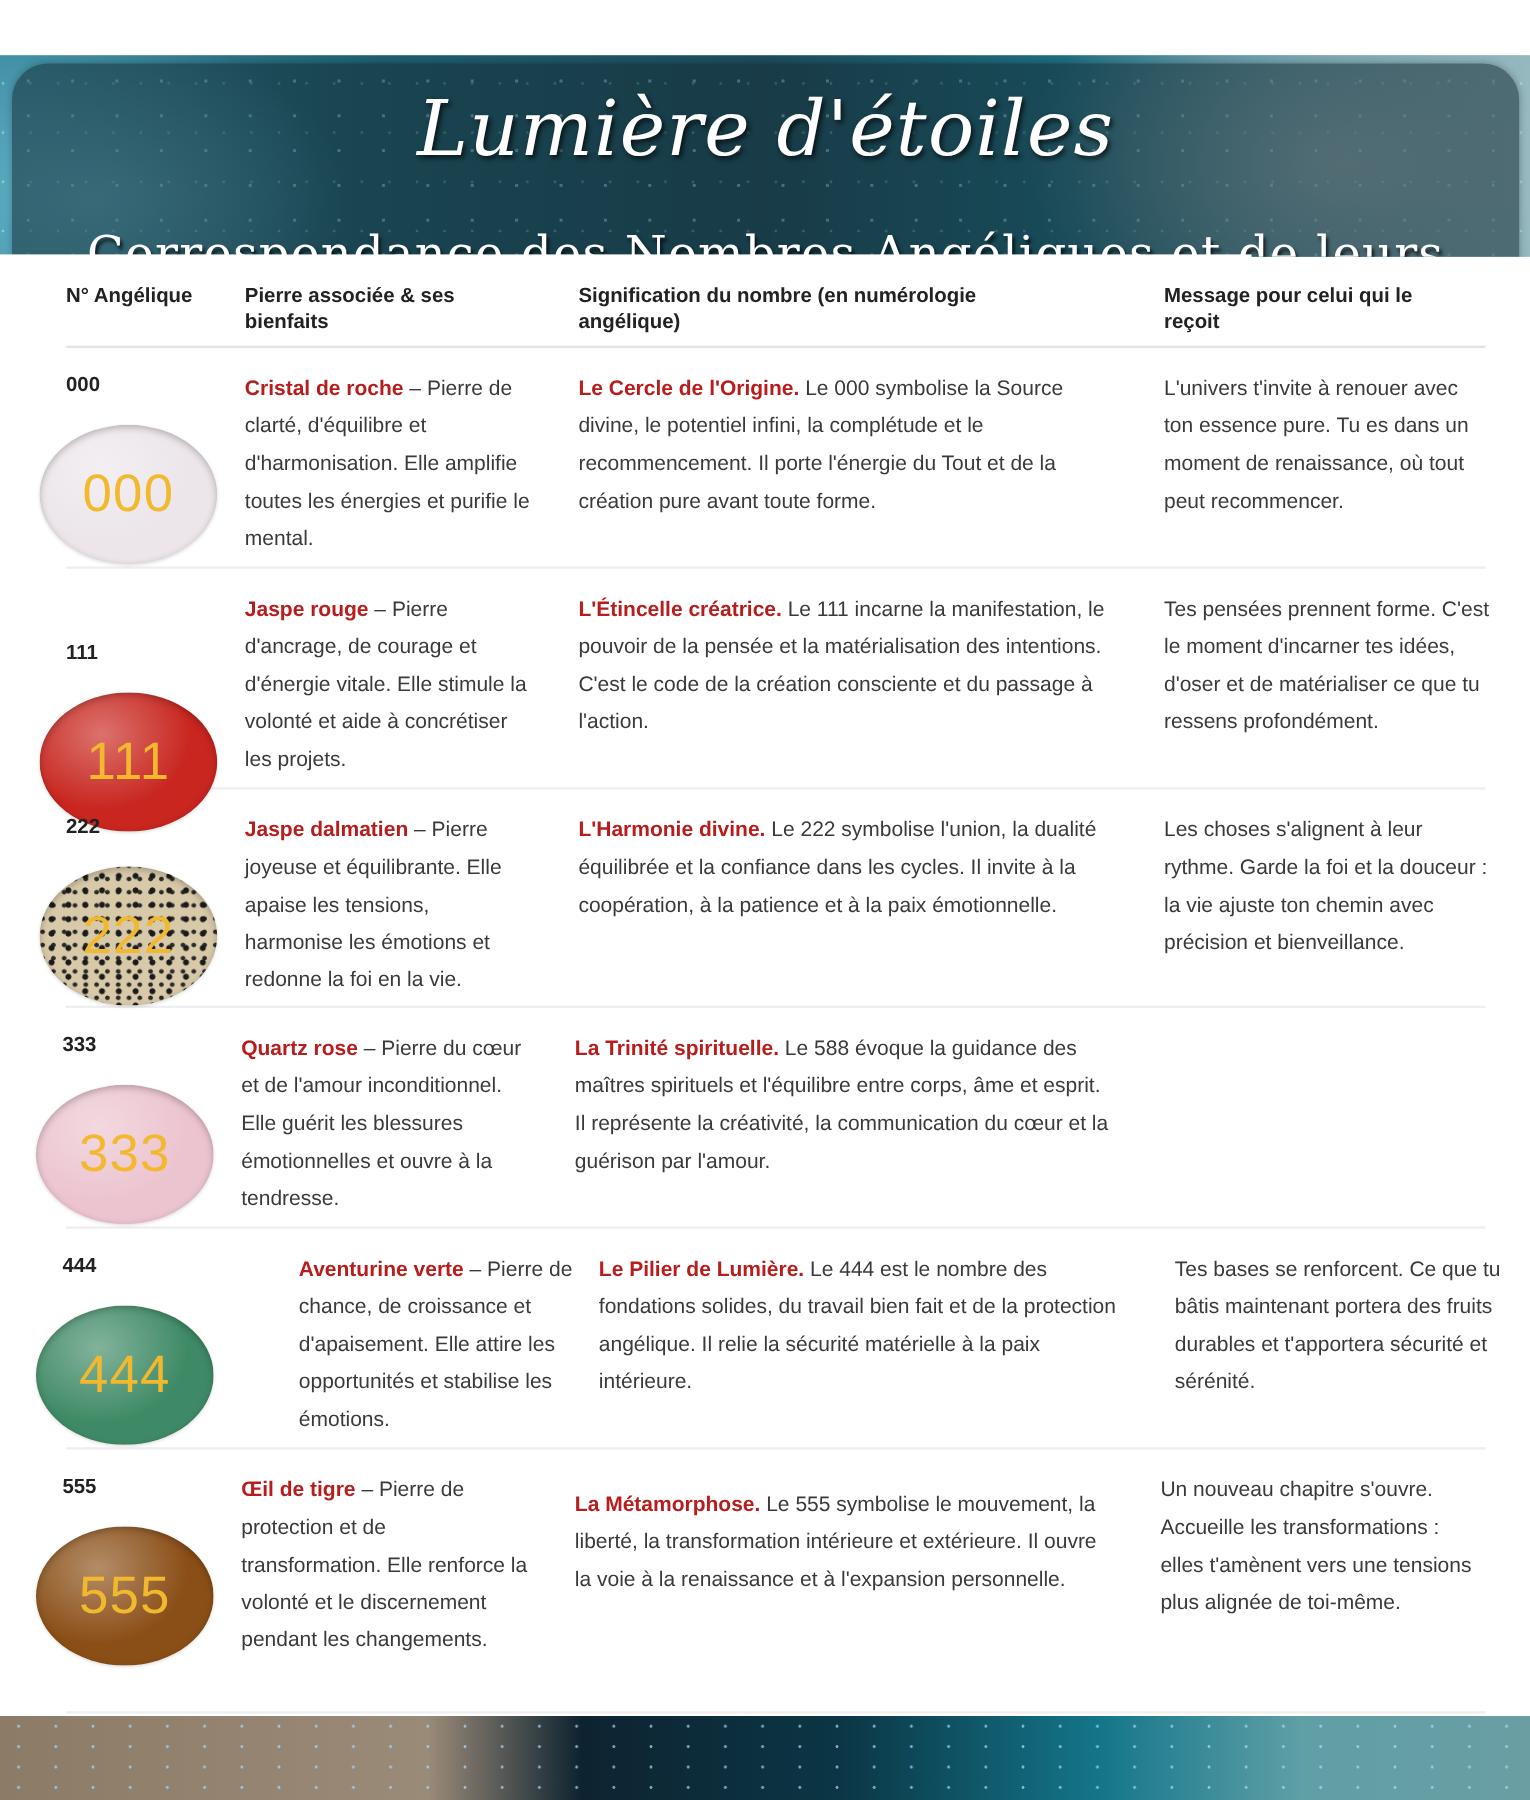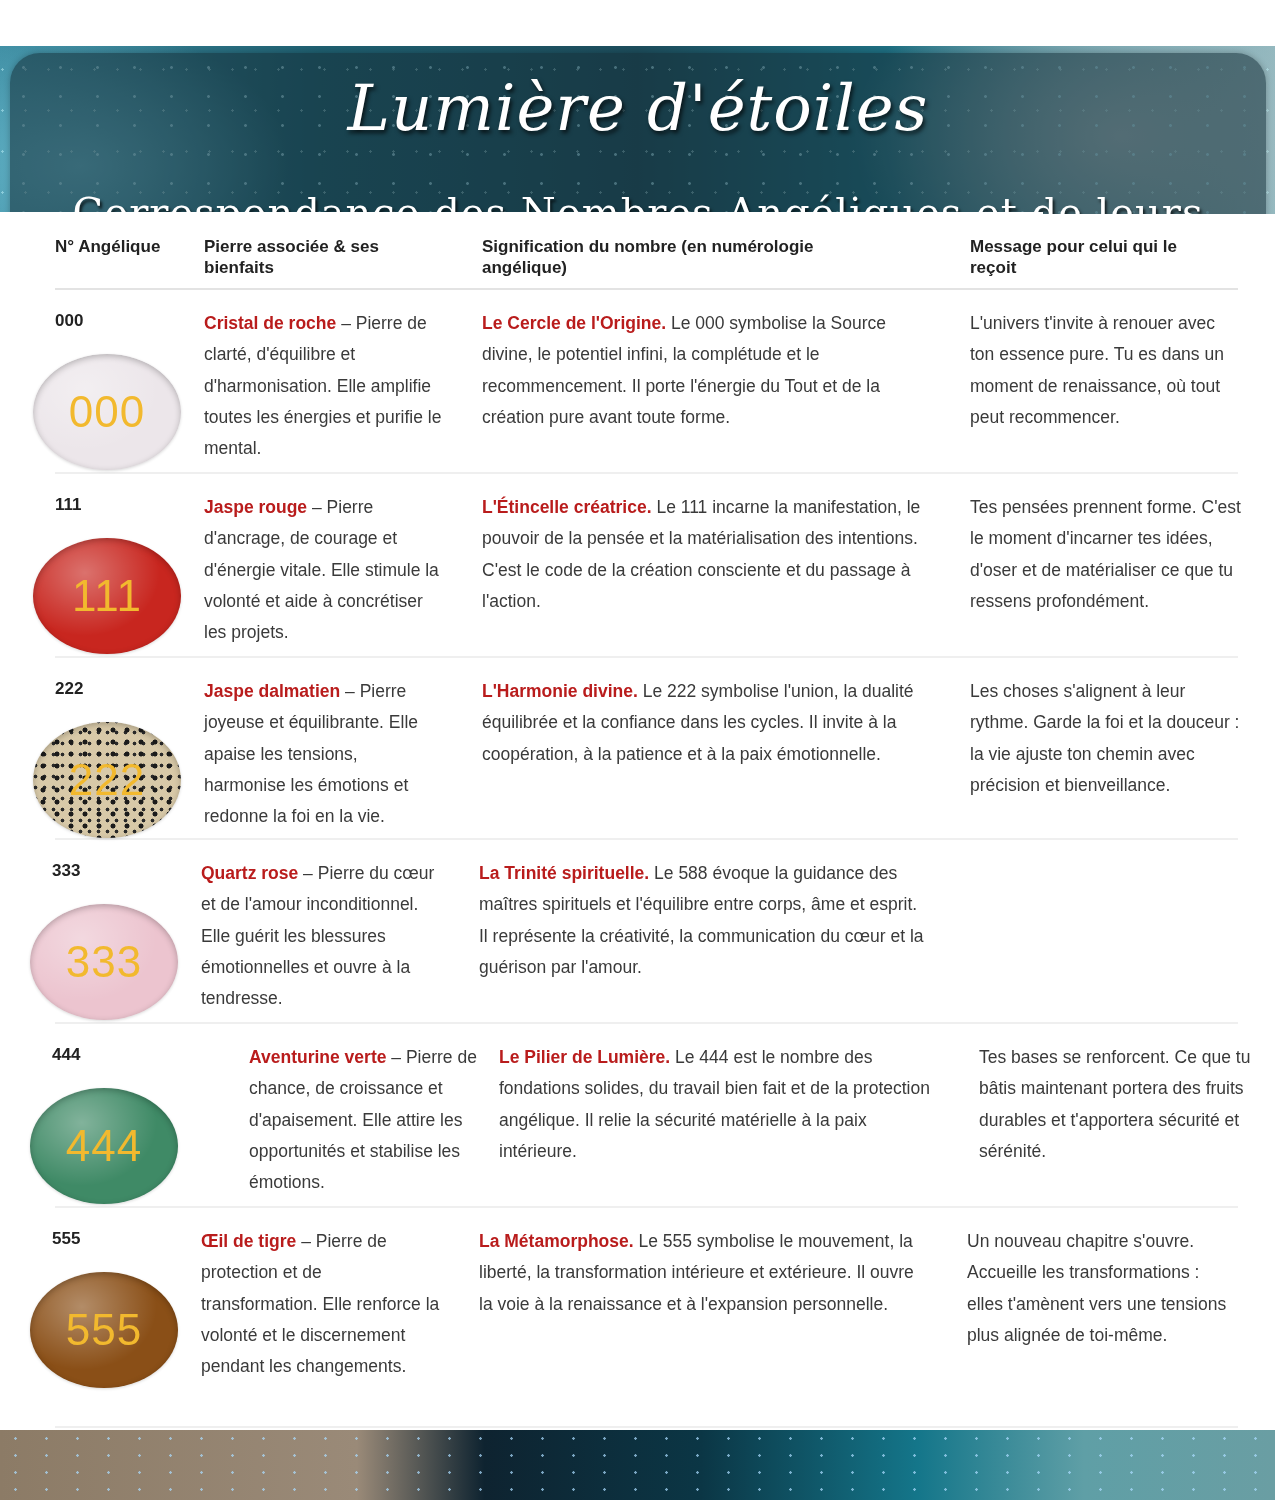--- a/index.html
+++ b/index.html
@@ -129,21 +129,21 @@
         <span class="strong">Cristal de roche</span><span> – Pierre de clarté, d'équilibre et d'harmonisation. Elle amplifie toutes les énergies et purifie le mental.</span>
       </div>
       <div class="cell" style="left:427px;width:450px;">
         <span class="strong">Le Cercle de l'Origine.</span><span> Le 000 symbolise la Source divine, le potentiel infini, la complétude et le recommencement. Il porte l'énergie du Tout et de la création pure avant toute forme.</span>
       </div>
       <div class="cell" style="left:915px;width:272px;">
         <span>L'univers t'invite à renouer avec ton essence pure. Tu es dans un moment de renaissance, où tout peut recommencer.</span>
       </div>
       </div>
       <div class="row" style="top: 264px; height: 182px;">
-      <div class="cell" style="left:0px;width:120px;">
+      <div class="cell" style="left:0px;width:120px;margin-top:39px;">
         <div class="num">111</div>
         <div class="stone">
           <div class="disc" style="background: radial-gradient(ellipse at 35% 30%, rgba(255,255,255,0.35), rgba(255,255,255,0) 55%), #c8261f;">
             <span>111</span>
           </div>
         </div>
       </div>
       <div class="cell" style="left:149px;width:240px;">
         <span class="strong">Jaspe rouge</span><span> – Pierre d'ancrage, de courage et d'énergie vitale. Elle stimule la volonté et aide à concrétiser les projets.</span>
       </div>
@@ -213,21 +213,21 @@
         <div class="num">555</div>
         <div class="stone">
           <div class="disc" style="background: radial-gradient(ellipse at 35% 30%, rgba(255,255,255,0.35), rgba(255,255,255,0) 55%), #8a4f17;">
             <span>555</span>
           </div>
         </div>
       </div>
       <div class="cell" style="left:146px;width:240px;">
         <span class="strong">Œil de tigre</span><span> – Pierre de protection et de transformation. Elle renforce la volonté et le discernement pendant les changements.</span>
       </div>
-      <div class="cell" style="left:424px;width:450px;">
+      <div class="cell" style="left:424px;width:450px;margin-top:12px;">
         <span class="strong">La Métamorphose.</span><span> Le 555 symbolise le mouvement, la liberté, la transformation intérieure et extérieure. Il ouvre la voie à la renaissance et à l'expansion personnelle.</span>
       </div>
       <div class="cell" style="left:912px;width:272px;">
         <span>Un nouveau chapitre s'ouvre. Accueille les transformations : elles t'amènent vers une tensions plus alignée de toi-même.</span>
       </div>
       </div>
     </div>
 </div>
 
 <div class="footer">

